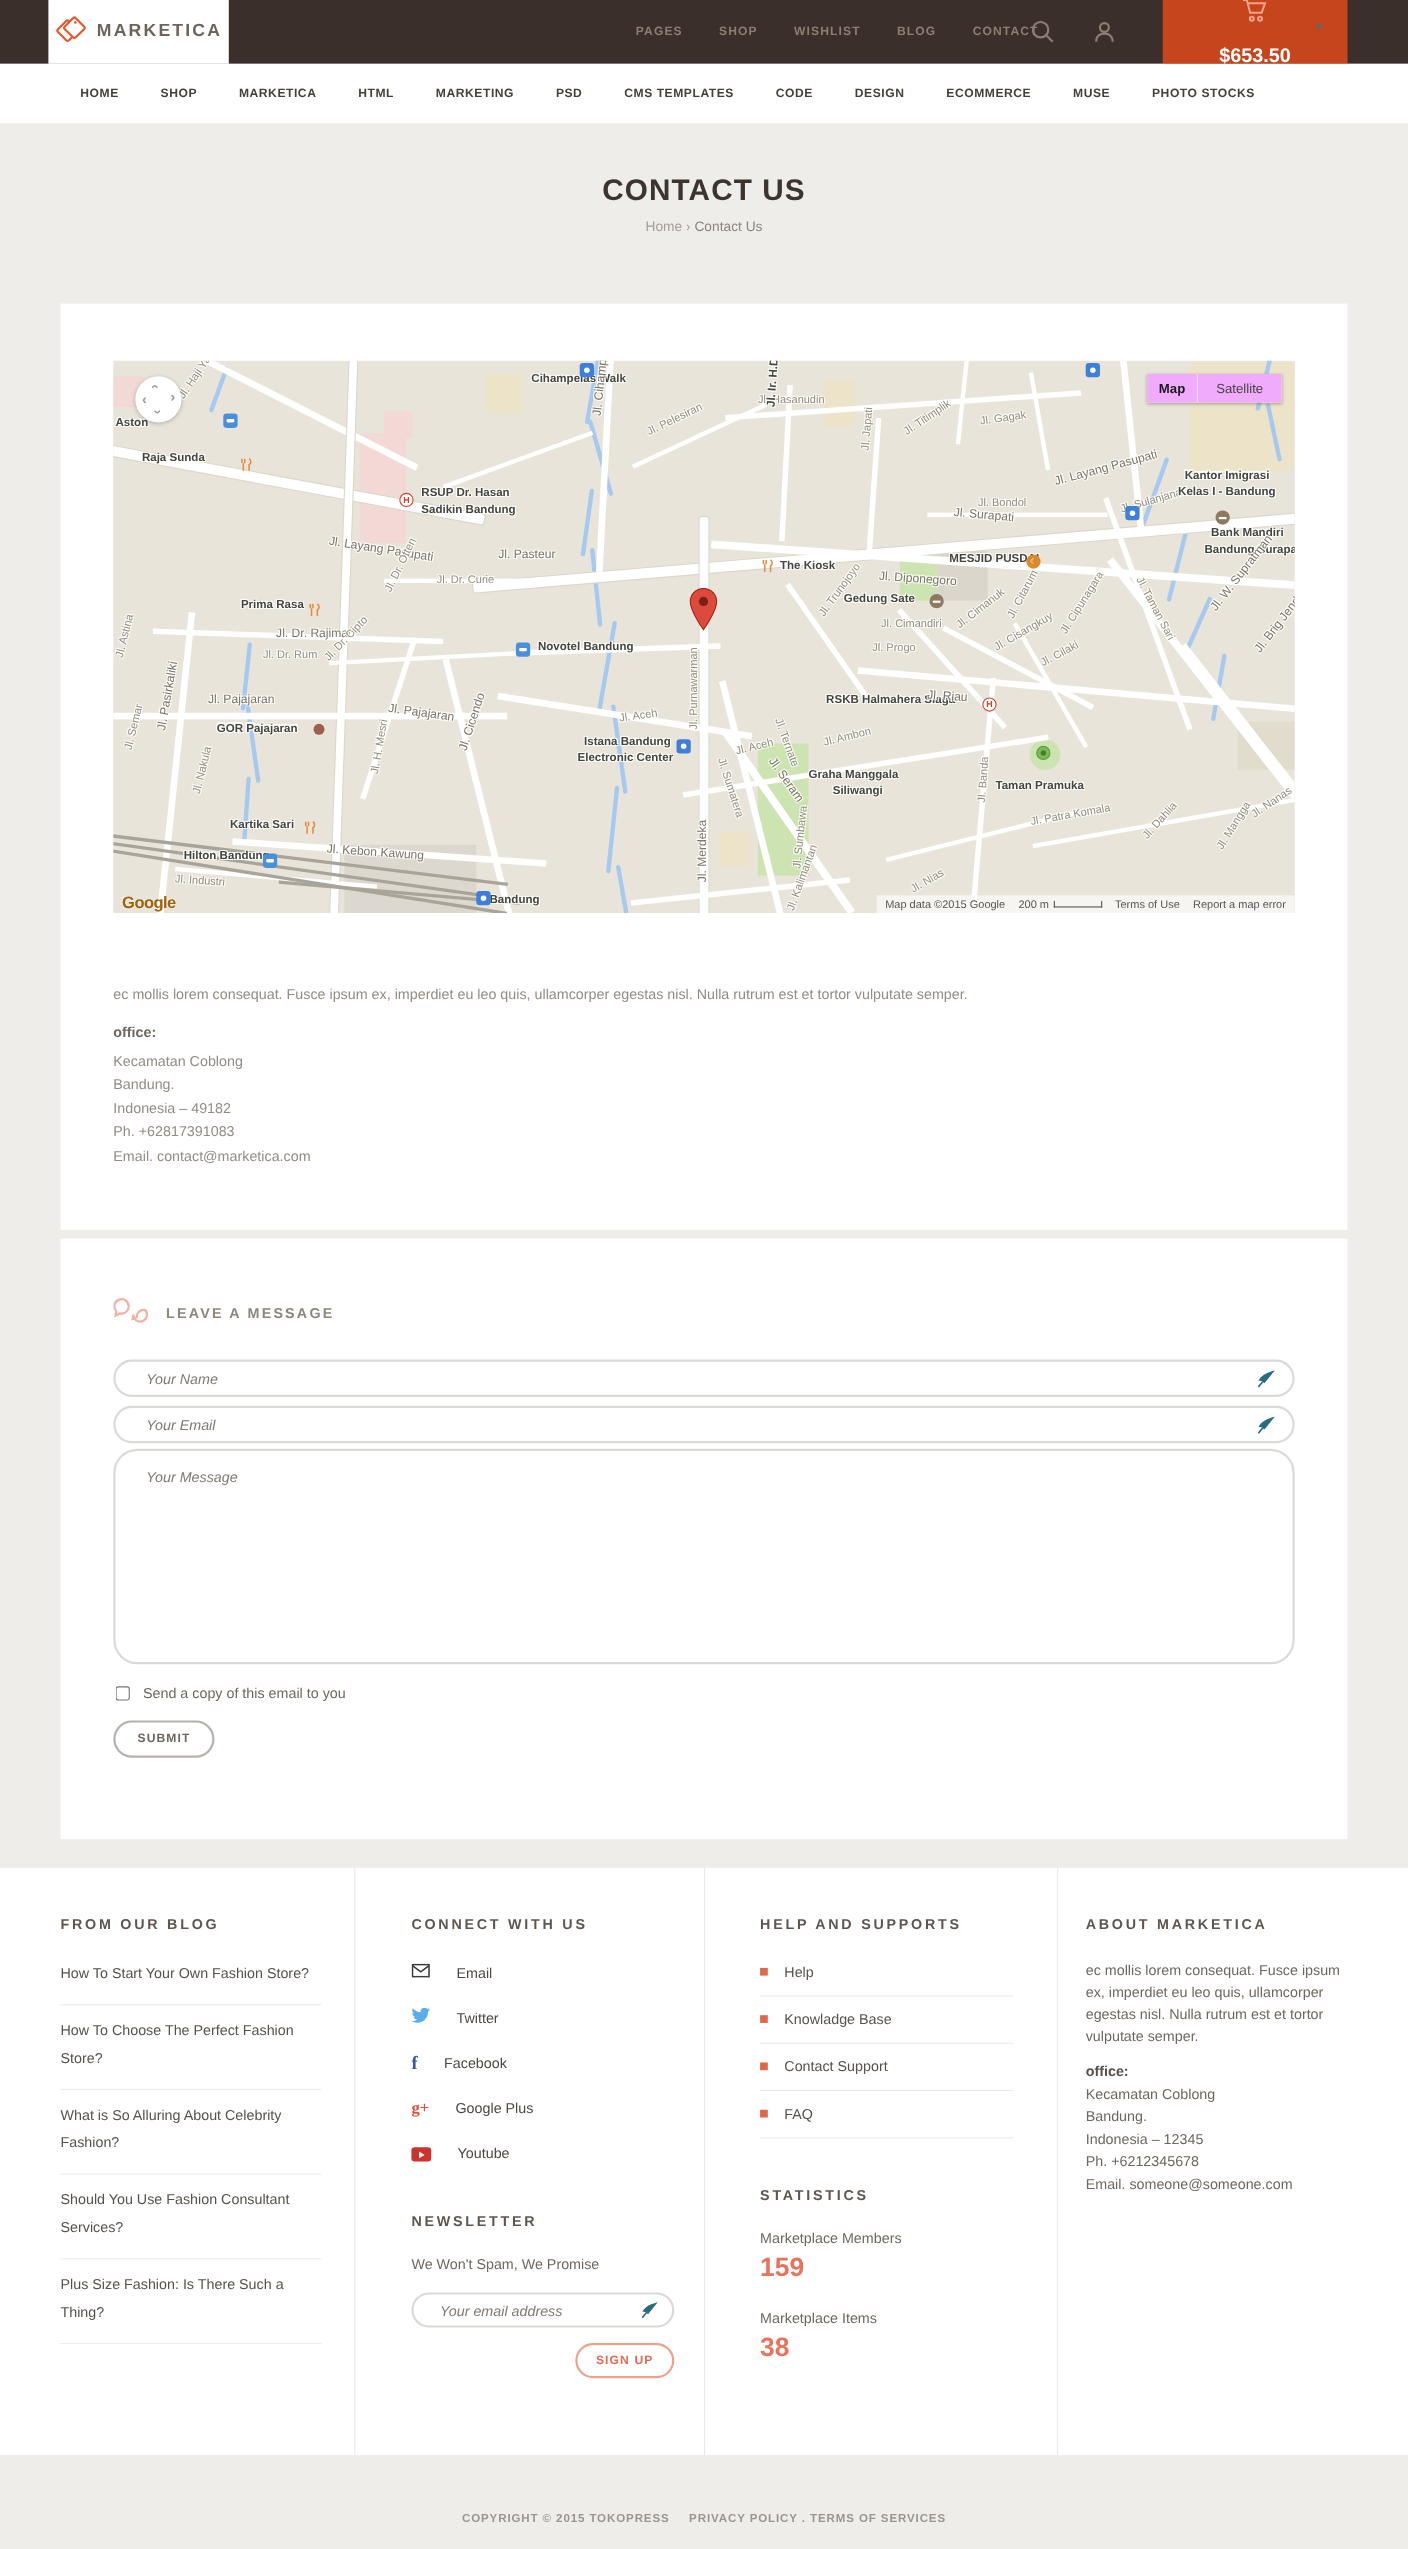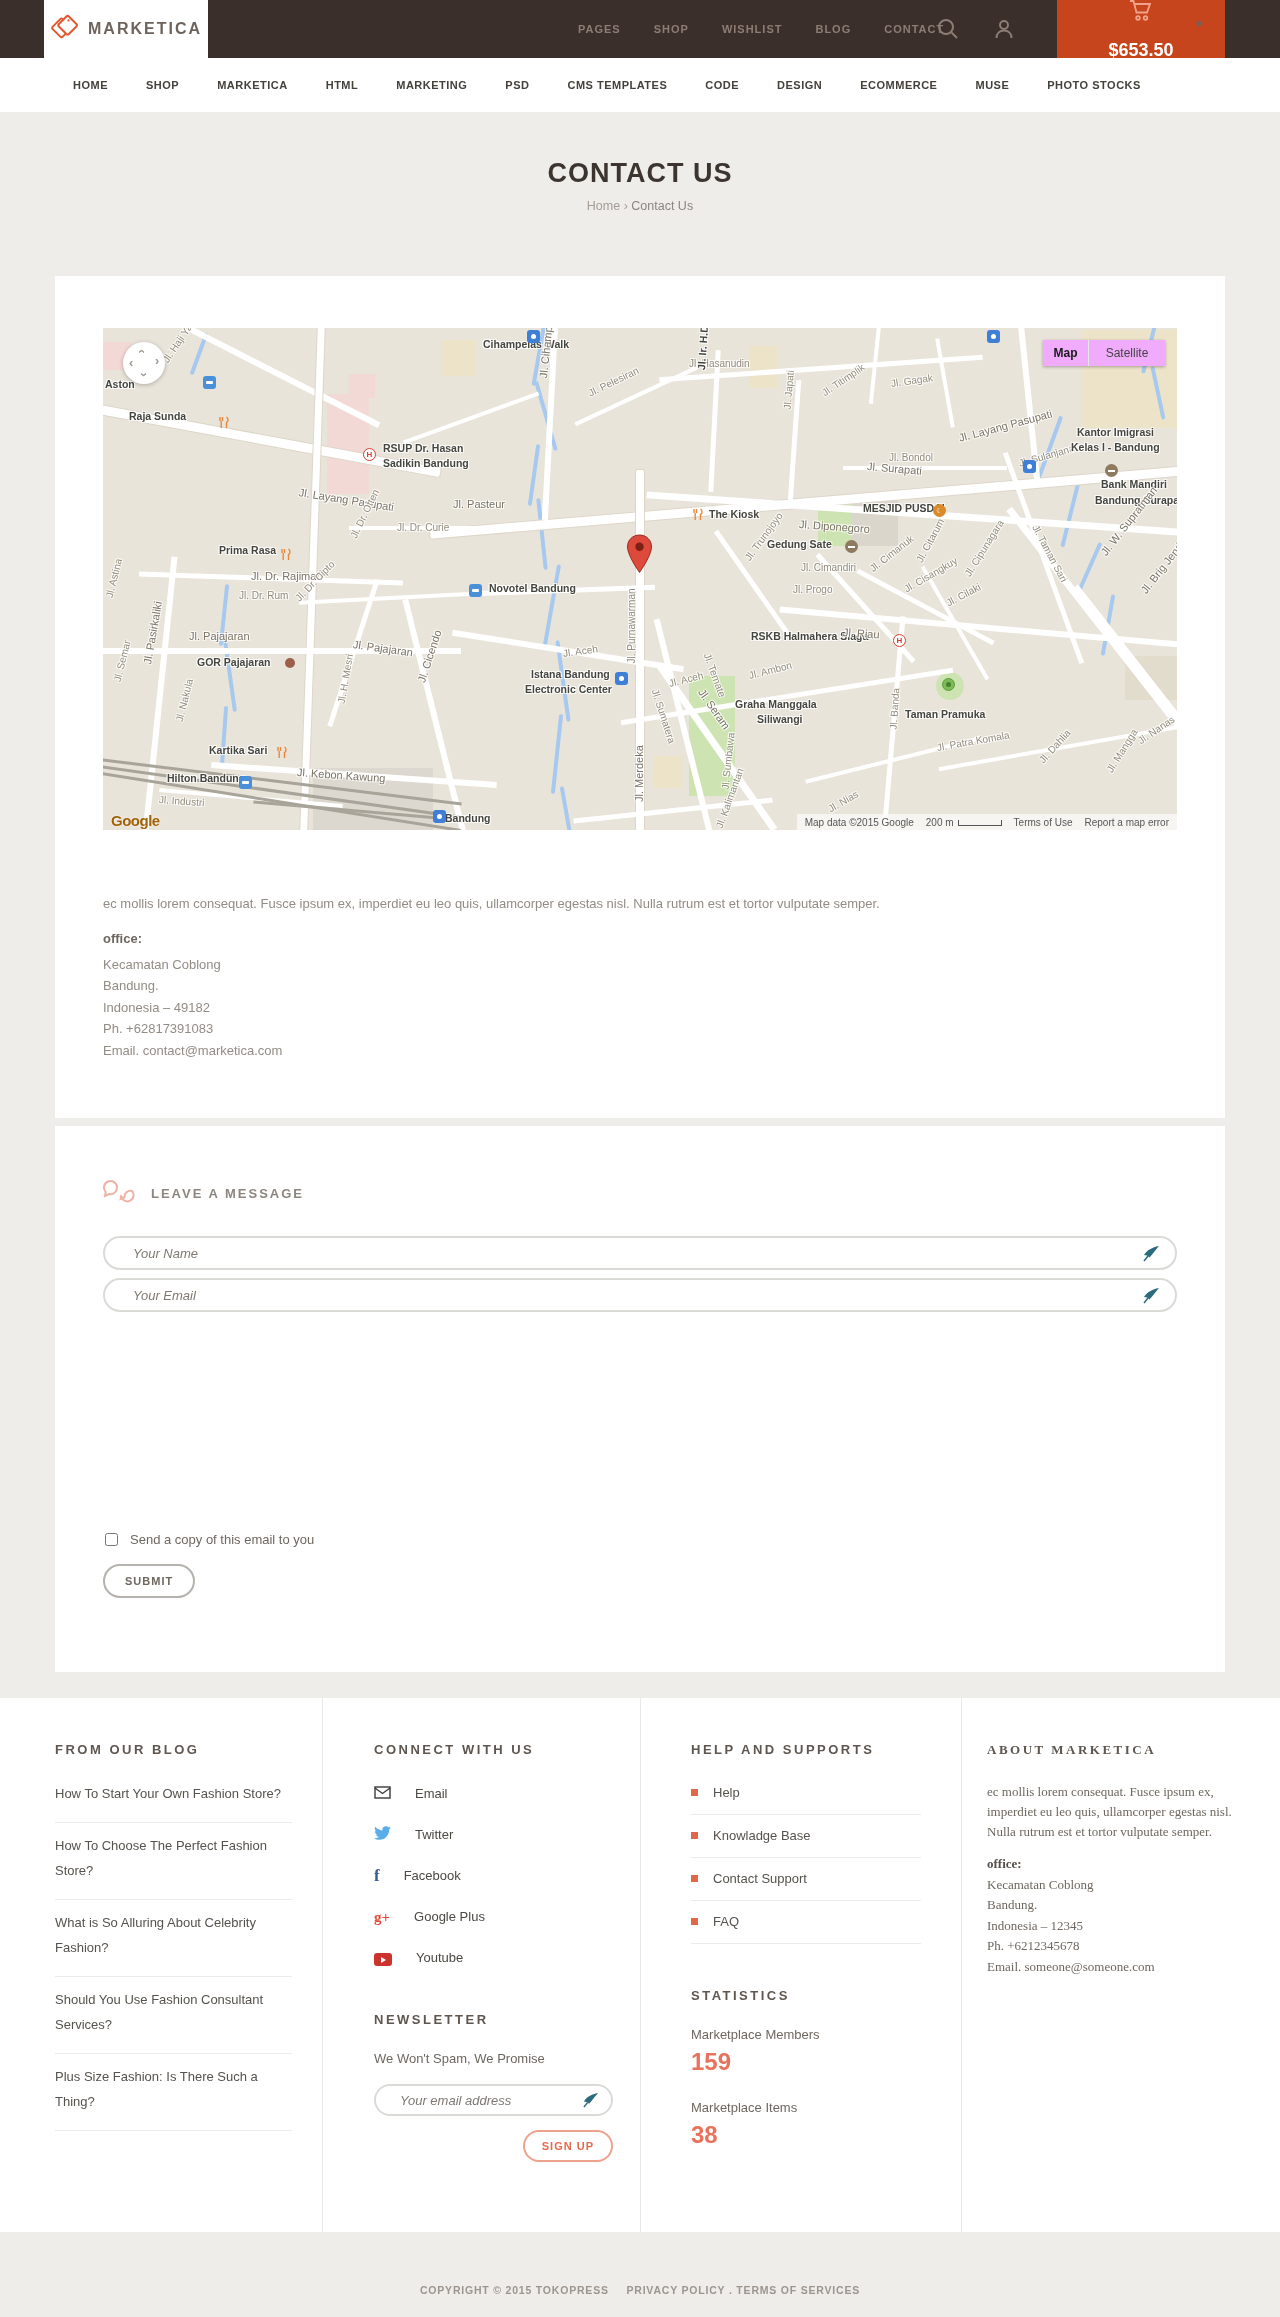--- a/index.html
+++ b/index.html
@@ -73,21 +73,21 @@
   .chk-row { position:absolute; left:50px; top:406px; display:flex; align-items:center; gap:12px; font-size:13px; color:#6e675f; }
   .chk-row input { width:13px; height:13px; cursor:pointer; }
   .submit-btn { position:absolute; left:48px; top:438px; padding:9px 20px; background:#fff; border:2px solid #b5b1ac; border-radius:17px; font-size:11px; font-weight:bold; letter-spacing:1px; color:#6e675f; cursor:pointer; font-family:"Liberation Sans", sans-serif; }
 
   
   .footer { position:absolute; left:0; top:1698px; width:1280px; height:534px; background:#fff; }
   .fcol { position:absolute; top:0; height:534px; padding-top:44px; }
   .fc1 { left:0;   width:322px; padding-left:55px; padding-right:30px; }
   .fc2 { left:322px; width:318px; padding-left:51px; border-left:1px solid #eae8e4; }
   .fc3 { left:640px; width:321px; padding-left:50px; border-left:1px solid #eae8e4; }
-  .fc4 { left:961px; width:319px; padding-left:25px; padding-right:42px; border-left:1px solid #eae8e4;font-family:Liberation Serif, serif; }
+  .fc4 { left:961px; width:319px; padding-left:25px; padding-right:42px; border-left:1px solid #eae8e4; }
   .fhead { font-size:13px; font-weight:bold; letter-spacing:2.5px; color:#5e564f; }
   .blog-list { margin-top:14px; list-style:none; }
   .blog-list li { padding:10px 0 16px; border-bottom:1px solid #edebe7; font-size:13px; line-height:25px; color:#56524d; cursor:pointer; }
   .soc-list { margin-top:28px; }
   .soc-row { display:flex; align-items:center; gap:24px; height:17px; margin-bottom:24px; cursor:pointer; }
   .soc-label { font-size:13px; color:#4c4843; }
   .nl-head { margin-top:46px; }
   .nl-tag { margin-top:24px; font-size:13px; color:#6e675f; }
   .nl-wrap { position:relative; margin-top:18px; width:239px; }
   .nl-input { width:239px; height:32px; border:2px solid #dbdad7; border-radius:16px; padding:0 34px 0 24px; font-size:13px; color:#555; outline:none; background:#fff; font-family:"Liberation Sans", sans-serif; }
@@ -459,20 +459,21 @@
     </span>
 
     <input class="f-input" style="top: 152px;" placeholder="Your Email">
     <span class="pen" style="left:1088px;top:161px">
       <svg width="17" height="17" viewBox="0 0 17 17">
           <path d="M1 10 C4 5 9 2.5 16 1 C12 5.5 10 8.5 6.5 12.5 L4 10.5 Z" fill="#2b6b7d"></path>
           <path d="M1 16 L5 11" stroke="#2b6b7d" stroke-width="1.5"></path>
         </svg>
     </span>
 
+    <textarea class="f-area" placeholder="Your Message" style=""></textarea>
 
     <label class="chk-row">
       <input type="checkbox" style="">
       <span>Send a copy of this email to you</span>
     </label>
 
     <button class="submit-btn">SUBMIT</button>
   </div>
 
   <div class="footer">

